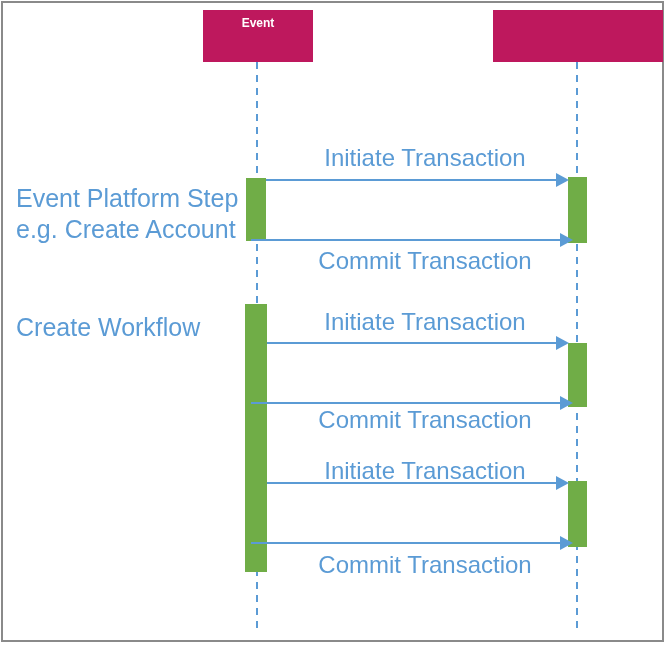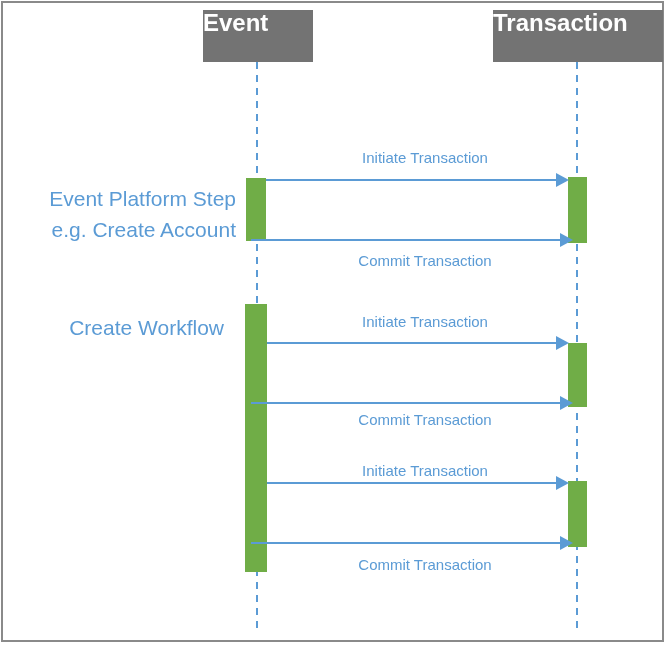--- a/index.html
+++ b/index.html
@@ -13,25 +13,26 @@
   }
   .frame {
     position: absolute;
     left: 1px; top: 1px;
     width: 663px; height: 641px;
     border: 2px solid #8a8a8a;
     box-sizing: border-box;
   }
   .header-box {
     position: absolute;
-    background: #737373;
+    background: #be185d;
     color: #ffffff;
     font-weight: bold;
-    font-size: 24px;
+    font-size: 12px;
     line-height: 26px;
+    text-align: center;
     top: 10px;
     height: 52px;
   }
   .header-event { left: 203px; width: 110px; }
   .header-db    { left: 493px; width: 170px; }
   .lifeline {
     position: absolute;
     width: 2px;
     top: 62px;
     height: 567px;
@@ -62,47 +63,45 @@
     border-top: 7px solid transparent;
     border-bottom: 7px solid transparent;
     border-left: 13px solid #5b9bd5;
   }
   .msg-label {
     position: absolute;
     left: 280px;
     width: 290px;
     text-align: center;
     color: #5b9bd5;
-    font-size: 15px;
+    font-size: 24px;
     line-height: 24px;
     white-space: nowrap;
   }
   .side-label {
     position: absolute;
-    text-align: right;
     color: #5b9bd5;
-    font-size: 21px;
+    font-size: 25px;
     line-height: 31px;
     white-space: nowrap;
   }
   .side-label-1 { left: 16px; width: 220px; top: 183px; }
   .side-label-2 { left: 16px; width: 208px; top: 312px; }
 </style>
 </head>
 <body>
 
 <div class="canvas">
 
   <div class="frame"></div>
 
   <div class="header-box header-event">
     <div>Event</div>
   </div>
   <div class="header-box header-db">
-    <div>Transaction</div>
   </div>
 
   <div class="lifeline lifeline-left"></div>
   <div class="lifeline lifeline-right"></div>
 
   <div class="activation act-l1"></div>
   <div class="activation act-l2"></div>
   <div class="activation act-r1"></div>
   <div class="activation act-r2"></div>
   <div class="activation act-r3"></div>

